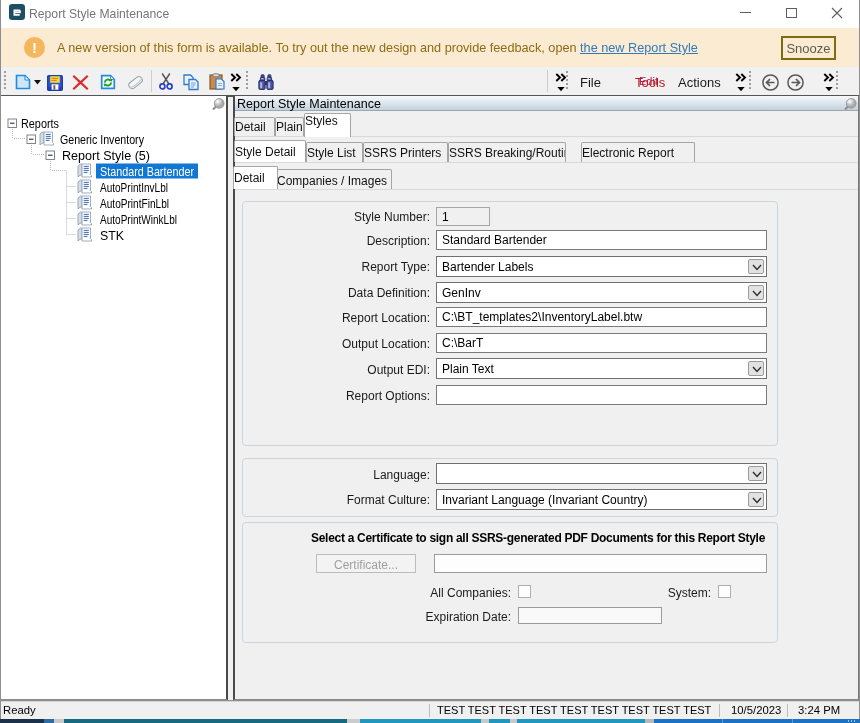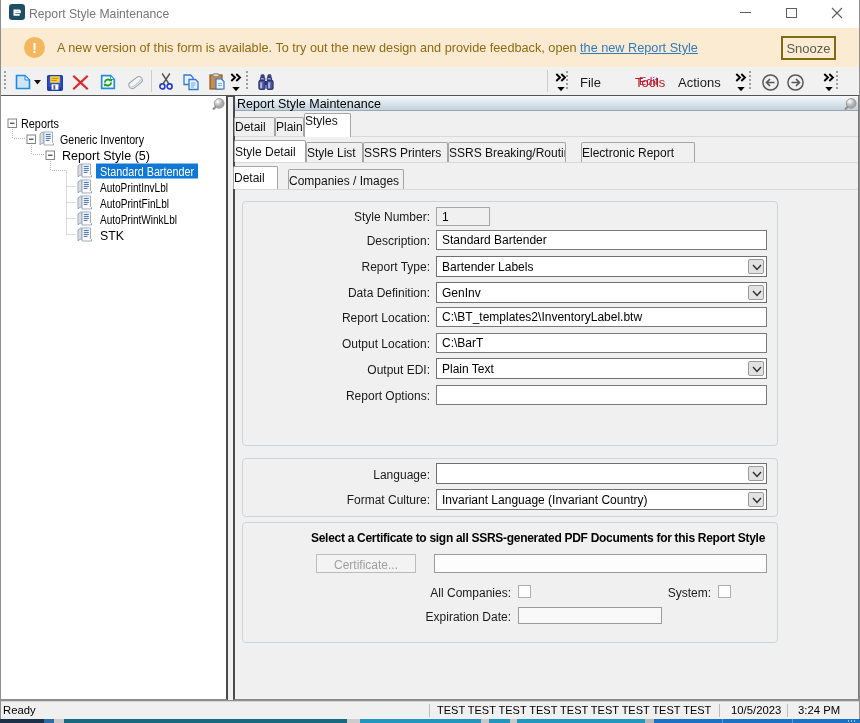--- a/index.html
+++ b/index.html
@@ -232,21 +232,21 @@
 <div class="tab" style="left:275px;top:117px;width:29px;height:19px;padding-top:2px">Plain</div>
 <div class="tab tabsel" style="left:304px;top:113px;width:47px;height:24px;">Styles</div>
 
 <div class="tab tabsel" style="left:234px;top:140px;width:72px;height:22px;padding-top:4px">Style Detail</div>
 <div class="tab" style="left:306px;top:142px;width:57px;height:20px;padding-top:3px">Style List</div>
 <div class="tab" style="left:363px;top:142px;width:85px;height:20px;padding-top:3px">SSRS Printers</div>
 <div class="tab" style="left:448px;top:142px;width:118px;height:20px;padding-top:3px">SSRS Breaking/Routing</div>
 <div class="tab" style="left:581px;top:142px;width:114px;height:20px;padding-top:3px">Electronic Report</div>
 
 <div class="tab tabsel" style="left:233px;top:166px;width:45px;height:23px;padding-top:4px">Detail</div>
-<div class="tab" style="left:288px;top:169px;width:116px;height:20px;padding-top:4px">Companies / Images</div>
+<div class="tab" style="left:276px;top:169px;width:116px;height:20px;padding-top:4px">Companies / Images</div>
 
 <div class="gb" style="left:242px;top:201px;width:536px;height:245px"></div>
 <div class="lbl" style="left:280px;top:210px;width:150px">Style Number:</div>
 <div class="tf" style="left:436px;top:207px;width:54px;height:19px;background:#f0f0f0;border-color:#a6a6a6">1</div>
 <div class="lbl" style="left:280px;top:234px;width:150px">Description:</div>
 <div class="tf" style="left:436px;top:230px;width:331px;height:20px">Standard Bartender</div>
 <div class="lbl" style="left:280px;top:260px;width:150px">Report Type:</div>
 <div class="combo" style="left:436px;top:256px;width:331px;height:21px">
     <span class="t">Bartender Labels</span>
     <span class="btn">

